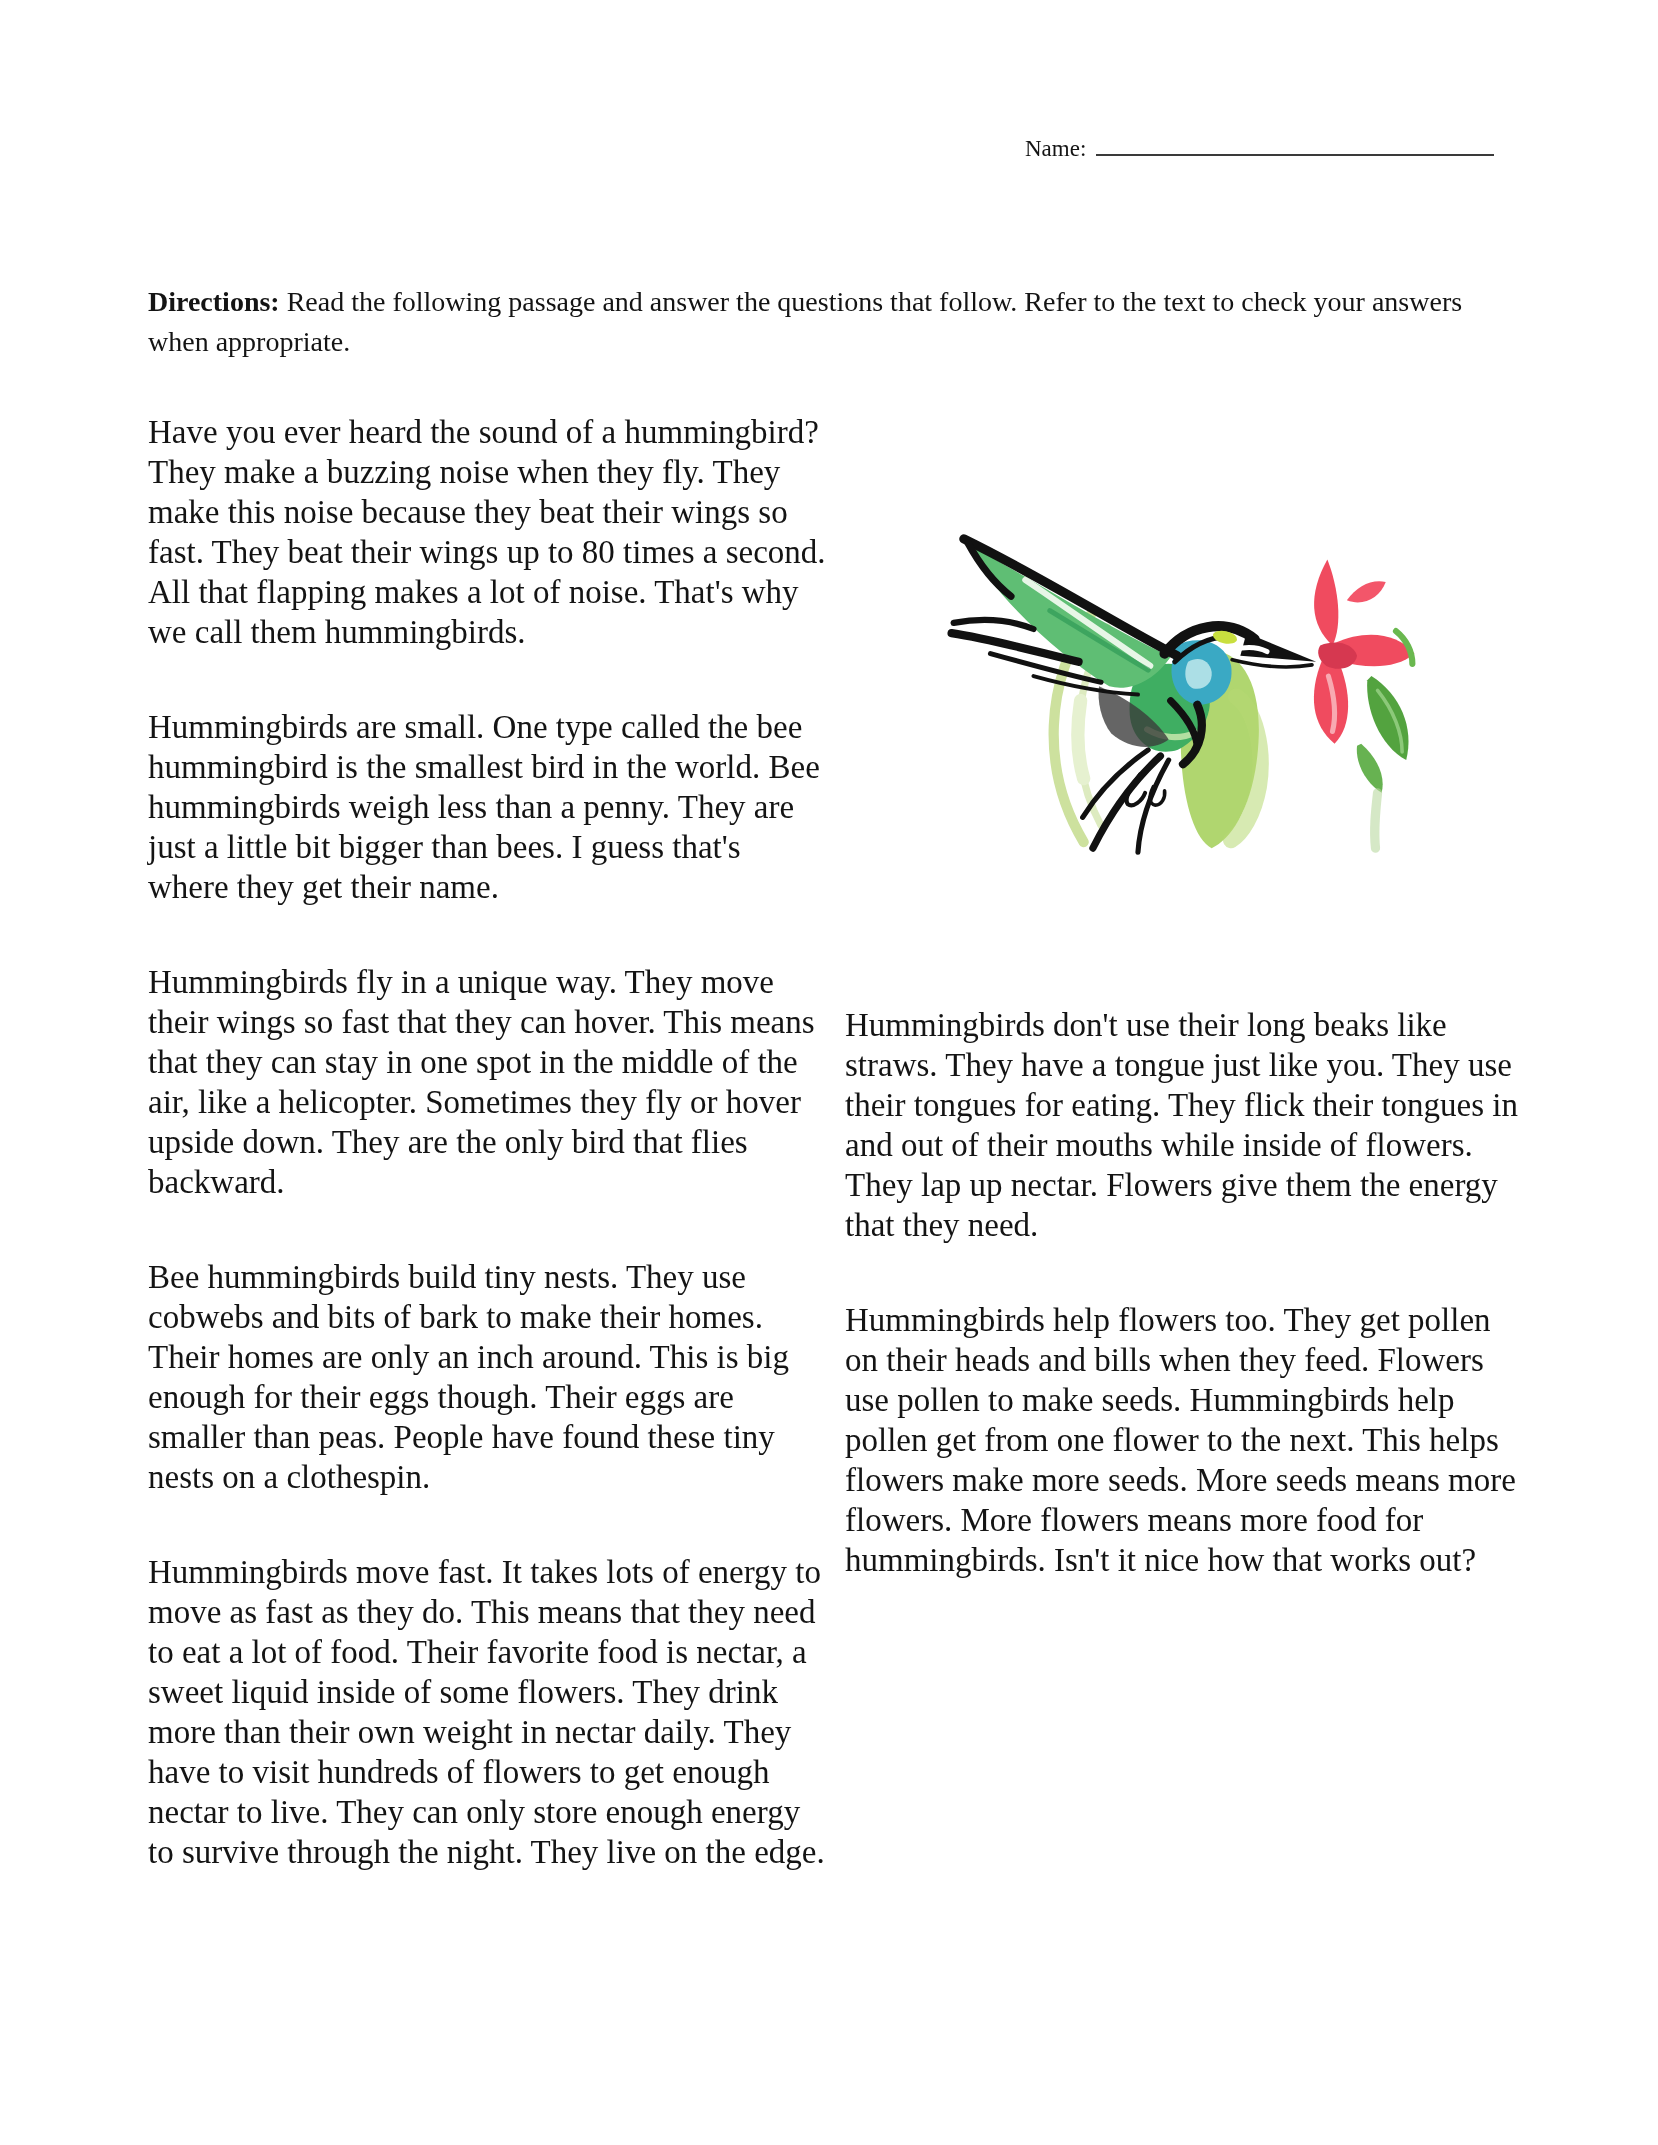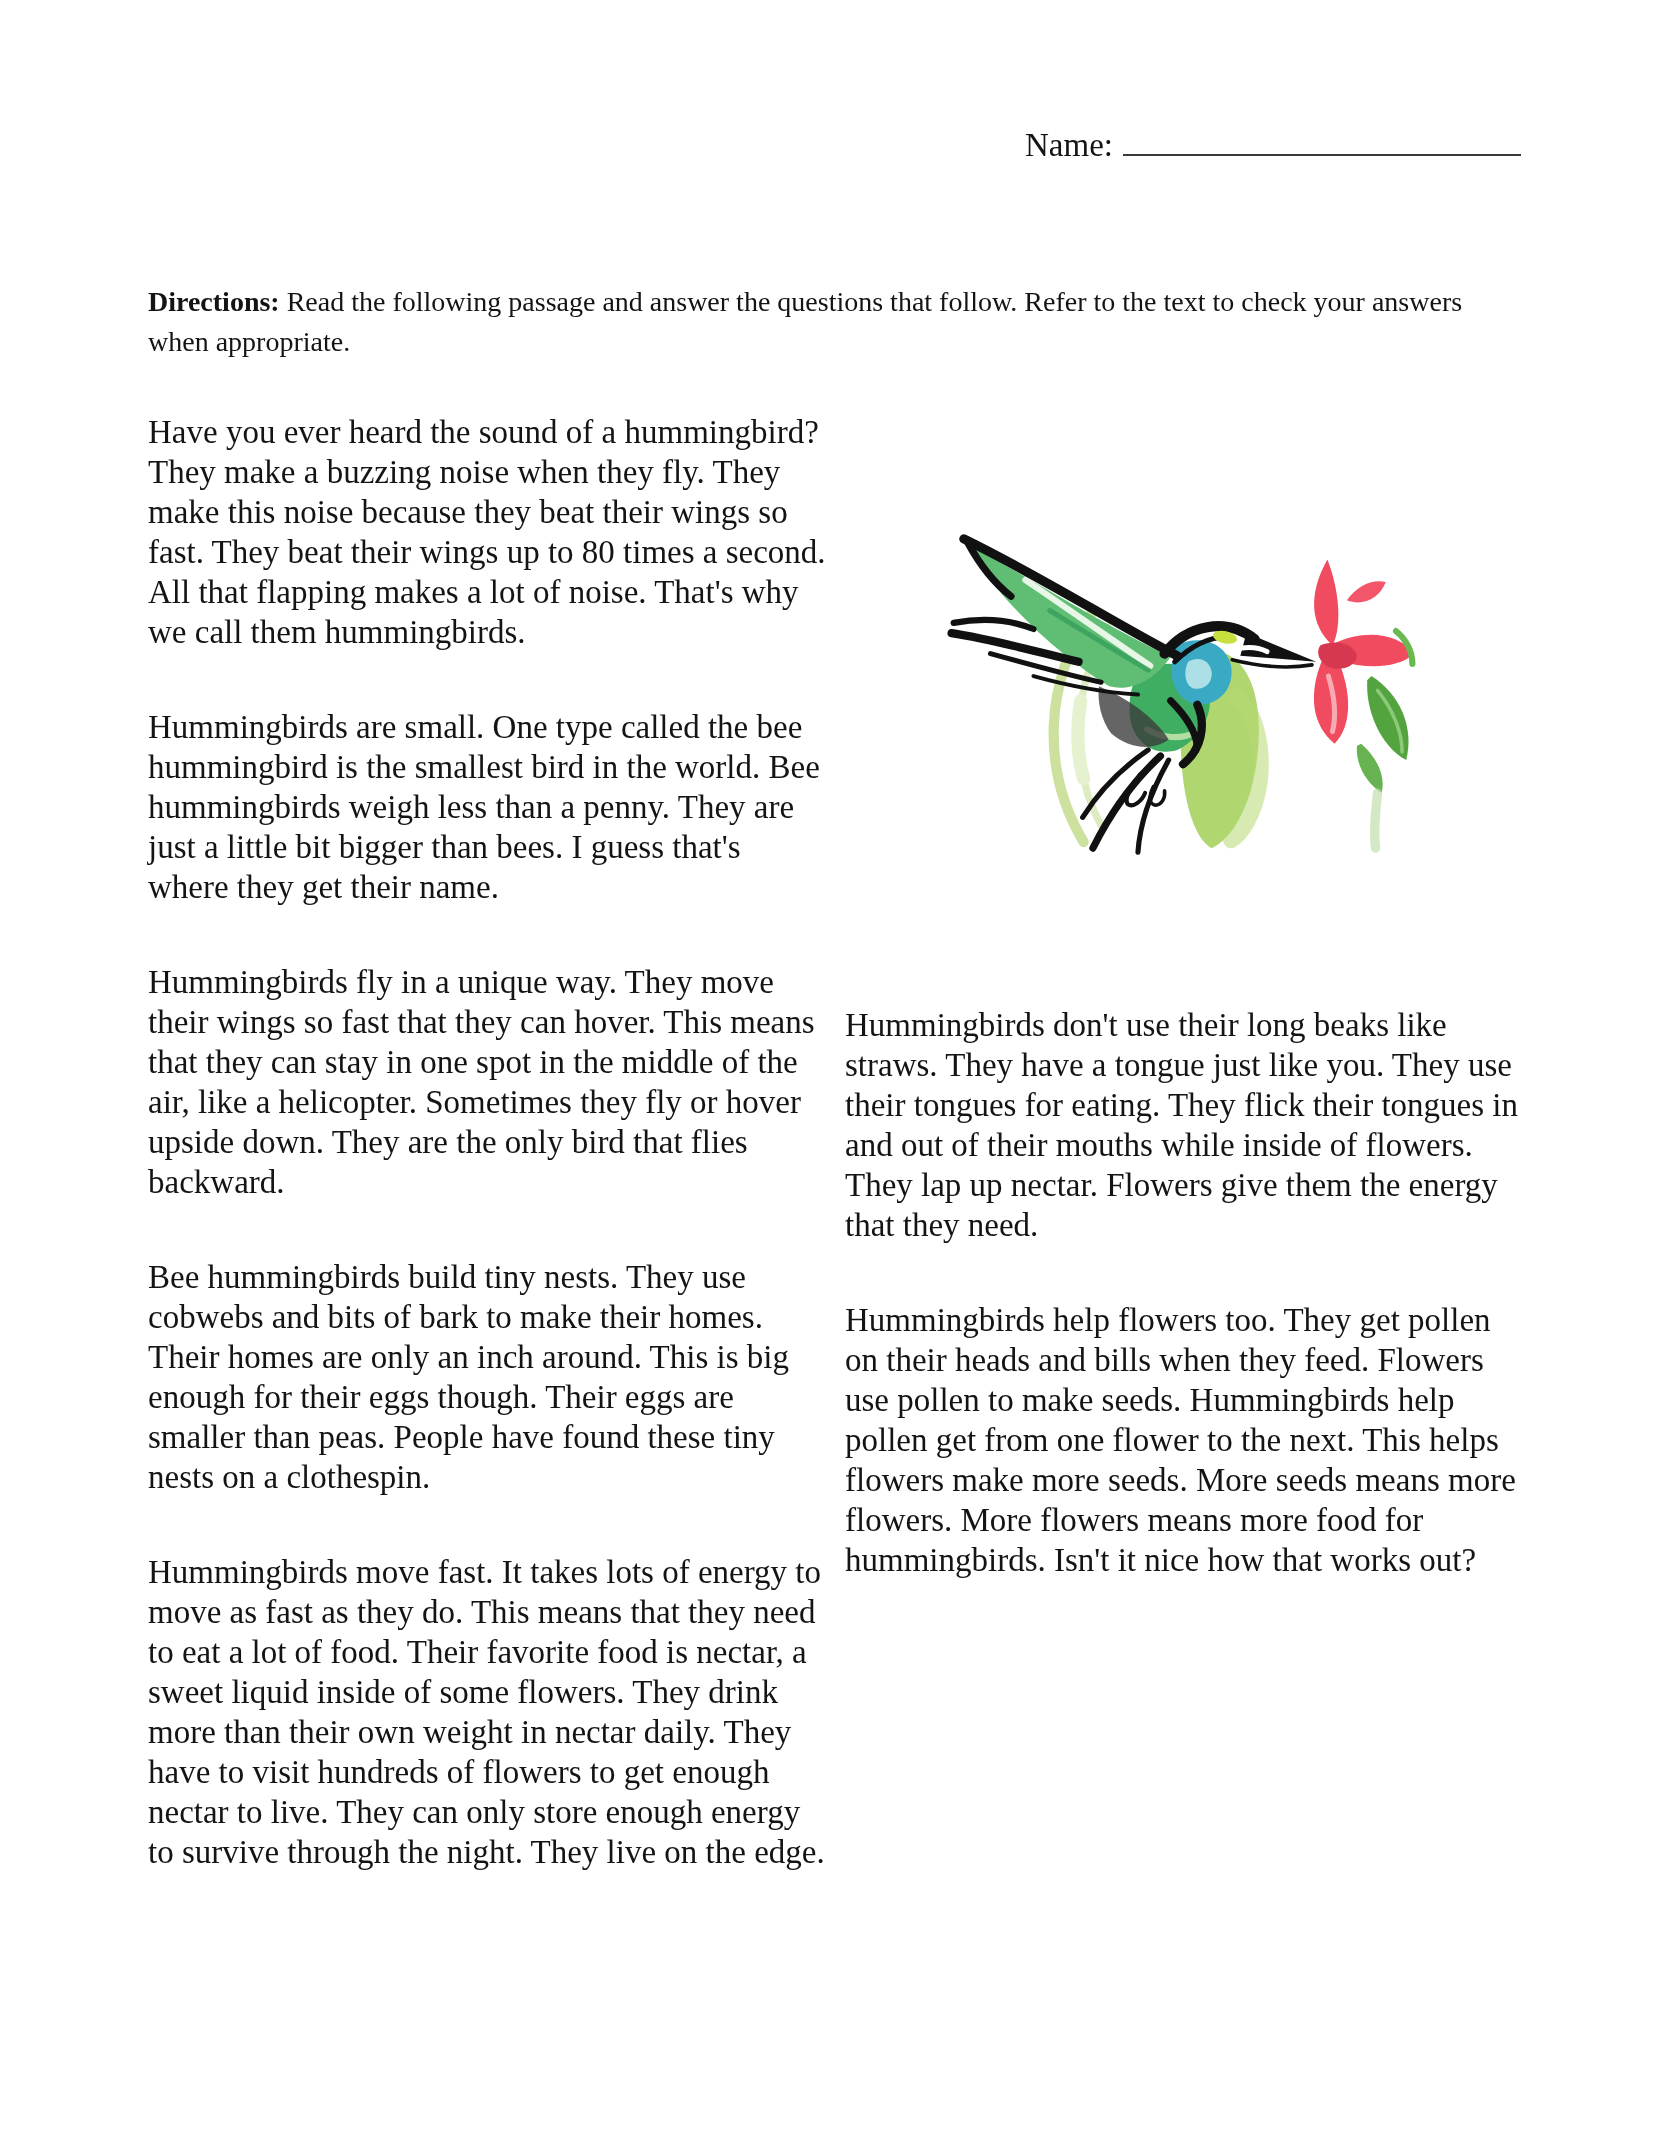--- a/index.html
+++ b/index.html
@@ -6,21 +6,21 @@
   html, body { background:#ffffff; }
   body {
     width:1658px; height:2145px;
     position:relative;
     font-family:"Liberation Serif", serif;
     color:#141414;
     overflow:hidden;
   }
   .page { position:absolute; inset:0; background:#ffffff; }
 
-  .name-row { position:absolute; left:1025px; top:124px; font-size:33px; white-space:nowrap; }
+  .name-row { position:absolute; left:1025px; top:124px; font-size:23px; white-space:nowrap; }
   .name-line {
     display:inline-block; width:398px; height:32px;
     border-bottom:2px solid #3a3a3a; margin-left:10px; vertical-align:baseline;
   }
 
   .title { position:absolute; left:148px; top:155px; font-size:33px; font-weight:bold; line-height:42px; }
 
   .directions { position:absolute; left:148px; top:282px; width:1372px; font-size:28px; line-height:40px; }
   .directions .dir-label { font-weight:bold; }
 

